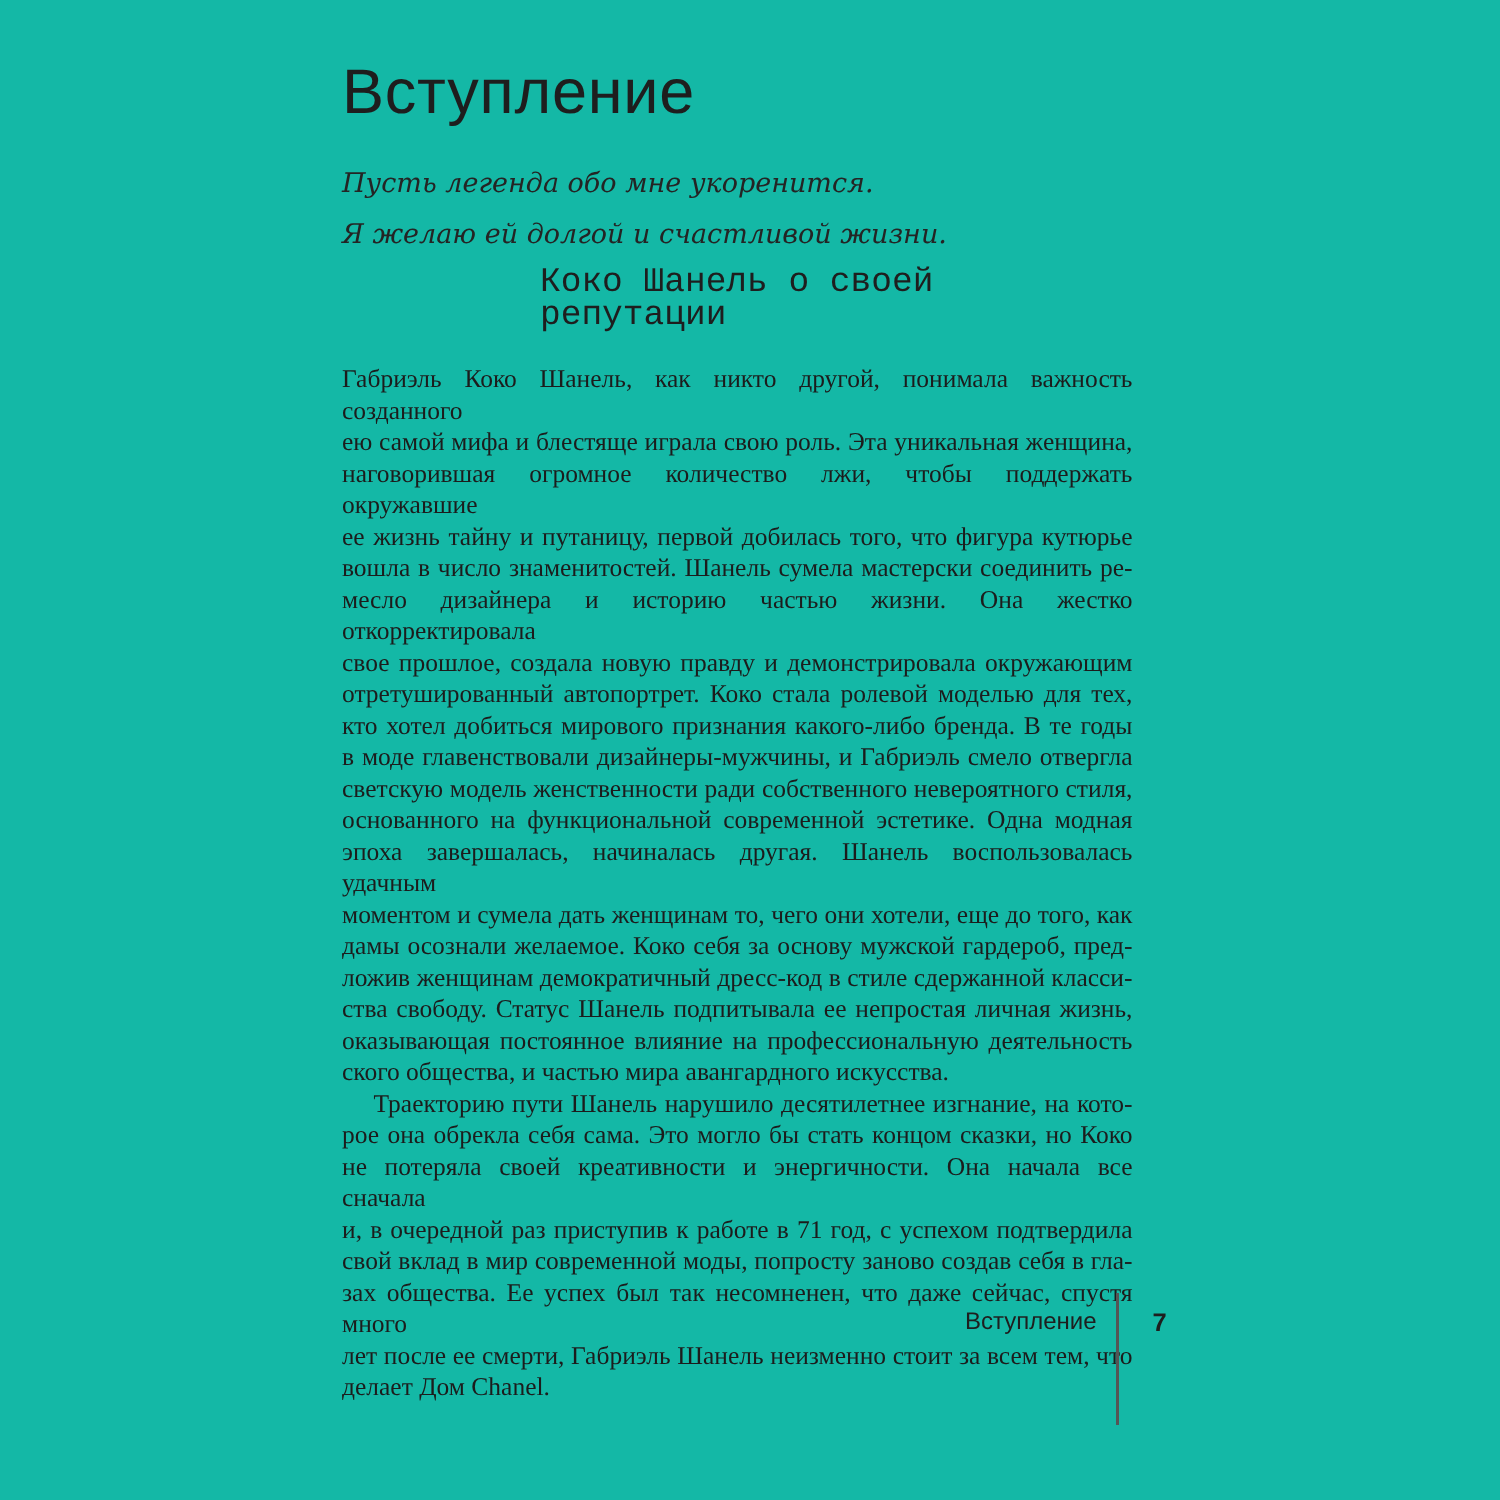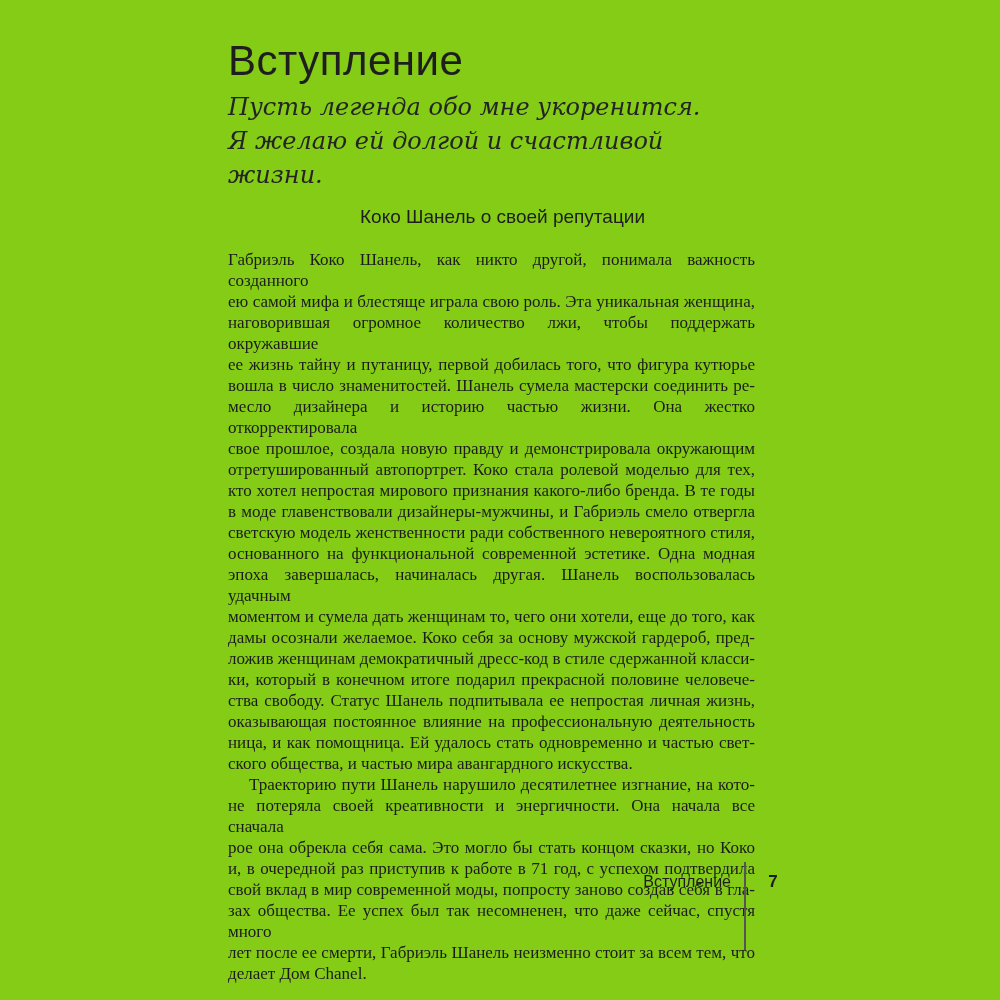--- a/index.html
+++ b/index.html
@@ -4,52 +4,52 @@
 <style>
   html, body {
     margin: 0;
     padding: 0;
     background: #ffffff;
   }
   .page {
     position: relative;
     width: 1000px;
     height: 1000px;
-    background: #84cc16;
+    background: #14b8a6;
     overflow: hidden;
     color: #1d1d1d;
   }
   .content {
     position: absolute;
     left: 228px;
     top: 0;
     width: 527px;
   }
   .chapter-title {
     margin-top: 36px;
     font-family: "Liberation Sans", sans-serif;
     font-weight: 400;
     font-size: 42px;
     line-height: 50px;
     letter-spacing: 0.5px;
     color: #1e1e1e;
   }
   .epigraph {
-    margin-top: 4px;
+    margin-top: 20px;
     font-family: "DejaVu Serif", serif;
     font-style: italic;
-    font-size: 24px;
+    font-size: 18px;
     line-height: 34px;
     color: #242424;
   }
   .epigraph-attribution {
-    margin-top: 14px;
+    margin-top: 3px;
     padding-left: 132px;
-    font-family: Liberation Sans, sans-serif;
-    font-size: 19px;
+    font-family: Liberation Mono, monospace;
+    font-size: 23px;
     line-height: 22px;
     color: #1e1e1e;
   }
   .body-text {
     margin-top: 21px;
     font-family: "Liberation Serif", serif;
     font-size: 17px;
     line-height: 21px;
     color: #1c1c1c;
   }
@@ -112,36 +112,34 @@
 
     <div class="body-text">
         <div class="body-line">Габриэль Коко Шанель, как никто другой, понимала важность созданного</div>
         <div class="body-line">ею самой мифа и блестяще играла свою роль. Эта уникальная женщина,</div>
         <div class="body-line">наговорившая огромное количество лжи, чтобы поддержать окружавшие</div>
         <div class="body-line">ее жизнь тайну и путаницу, первой добилась того, что фигура кутюрье</div>
         <div class="body-line">вошла в число знаменитостей. Шанель сумела мастерски соединить ре-</div>
         <div class="body-line">месло дизайнера и историю частью жизни. Она жестко откорректировала</div>
         <div class="body-line">свое прошлое, создала новую правду и демонстрировала окружающим</div>
         <div class="body-line">отретушированный автопортрет. Коко стала ролевой моделью для тех,</div>
-        <div class="body-line">кто хотел непростая мирового признания какого-либо бренда. В те годы</div>
+        <div class="body-line">кто хотел добиться мирового признания какого-либо бренда. В те годы</div>
         <div class="body-line">в моде главенствовали дизайнеры-мужчины, и Габриэль смело отвергла</div>
         <div class="body-line">светскую модель женственности ради собственного невероятного стиля,</div>
         <div class="body-line">основанного на функциональной современной эстетике. Одна модная</div>
         <div class="body-line">эпоха завершалась, начиналась другая. Шанель воспользовалась удачным</div>
         <div class="body-line">моментом и сумела дать женщинам то, чего они хотели, еще до того, как</div>
         <div class="body-line">дамы осознали желаемое. Коко себя за основу мужской гардероб, пред-</div>
         <div class="body-line">ложив женщинам демократичный дресс-код в стиле сдержанной класси-</div>
-        <div class="body-line">ки, который в конечном итоге подарил прекрасной половине человече-</div>
         <div class="body-line">ства свободу. Статус Шанель подпитывала ее непростая личная жизнь,</div>
         <div class="body-line">оказывающая постоянное влияние на профессиональную деятельность</div>
-        <div class="body-line">ница, и как помощница. Ей удалось стать одновременно и частью свет-</div>
         <div class="body-line last-line">ского общества, и частью мира авангардного искусства.</div>
         <div class="body-line first-indent">Траекторию пути Шанель нарушило десятилетнее изгнание, на кото-</div>
+        <div class="body-line">рое она обрекла себя сама. Это могло бы стать концом сказки, но Коко</div>
         <div class="body-line">не потеряла своей креативности и энергичности. Она начала все сначала</div>
-        <div class="body-line">рое она обрекла себя сама. Это могло бы стать концом сказки, но Коко</div>
         <div class="body-line">и, в очередной раз приступив к работе в 71 год, с успехом подтвердила</div>
         <div class="body-line">свой вклад в мир современной моды, попросту заново создав себя в гла-</div>
         <div class="body-line">зах общества. Ее успех был так несомненен, что даже сейчас, спустя много</div>
         <div class="body-line">лет после ее смерти, Габриэль Шанель неизменно стоит за всем тем, что</div>
         <div class="body-line last-line">делает Дом Chanel.</div>
       </div>
   </div>
 
   <div class="footer-section-label">Вступление</div>
 

